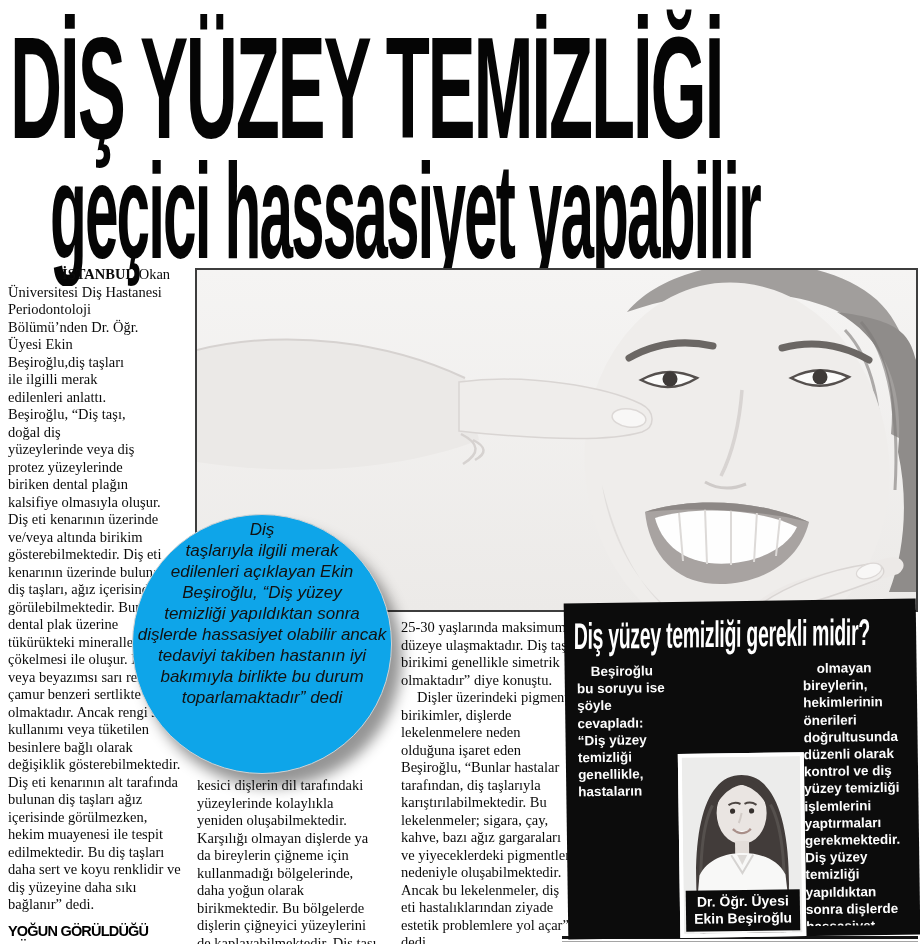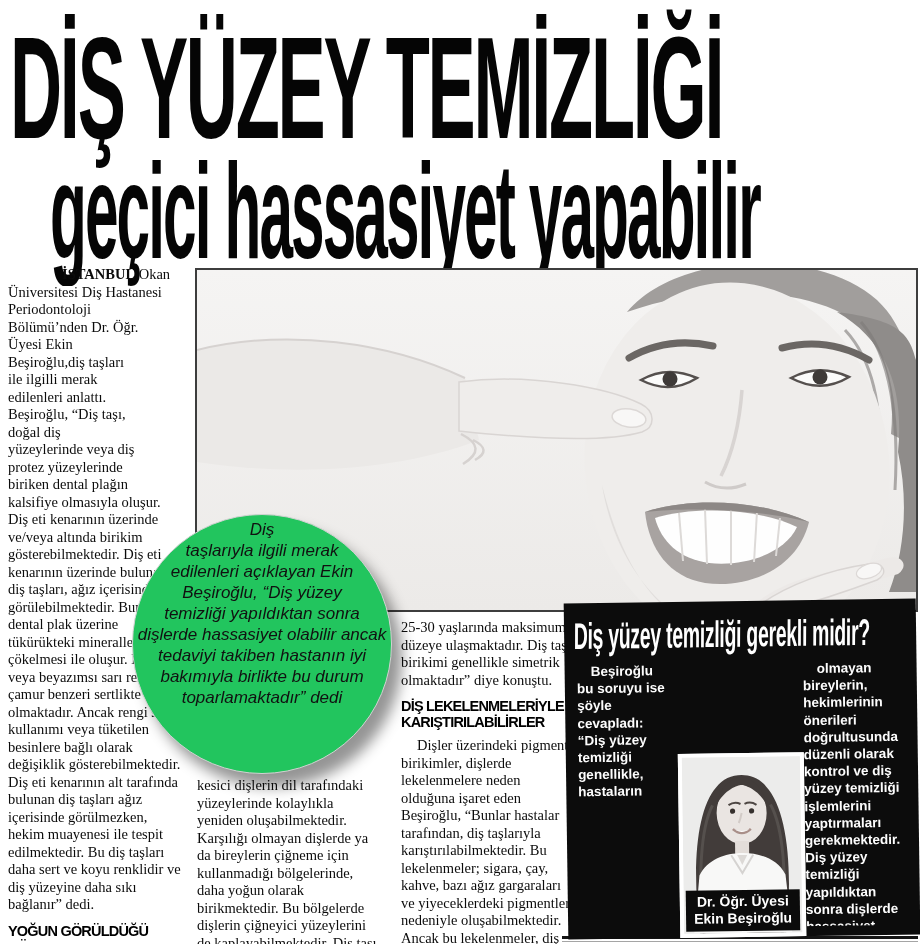--- a/index.html
+++ b/index.html
@@ -40,21 +40,21 @@
   
   .main-photo {
     position:absolute; left:195px; top:268px; width:723px; height:344px;
     border:2px solid #3d3d3d; box-sizing:border-box; background:#f3f2f1; z-index:1;
   }
   .main-photo svg { display:block; width:100%; height:100%; }
 
   
   .pull-quote {
     position:absolute; left:132px; top:514px; width:260px; height:260px;
-    border-radius:50%; background:#22c55e; border:1px solid #d2d2d2;
+    border-radius:50%; background:#0ea5e9; border:1px solid #d2d2d2;
     box-shadow:10px 13px 14px rgba(0,0,0,0.42);
     z-index:5; overflow:hidden; box-sizing:border-box;
     font-family:"Liberation Sans", sans-serif; font-style:italic;
     font-size:17px; line-height:21px; text-align:center; color:#111;
   }
   .cs { height:100%; }
   .cs-l { float:left; width:50%;
     shape-outside:polygon(0% 0%,100% 0%,42% 9%,22% 19%,9% 31%,2% 42%,0% 50%,2% 58%,9% 69%,22% 81%,42% 91%,100% 100%,0% 100%); }
   .cs-r { float:right; width:50%;
     shape-outside:polygon(100% 0%,0% 0%,58% 9%,78% 19%,91% 31%,98% 42%,100% 50%,98% 58%,91% 69%,78% 81%,58% 91%,0% 100%,100% 100%); }
@@ -167,21 +167,20 @@
     <div class="subhead">YOĞUN GÖRÜLDÜĞÜ DÖNEMLER</div>
 
   </div>
 
   <div class="bodycol" id="col2">
     <p class="para noindent">kesici dişlerin dil tarafındaki yüzeylerinde kolaylıkla yeniden oluşabilmektedir. Karşılığı olmayan dişlerde ya da bireylerin çiğneme için kullanmadığı bölgelerinde, daha yoğun olarak birikmektedir. Bu bölgelerde dişlerin çiğneyici yüzeylerini de kaplayabilmektedir. Diş taşı birikimi, yaşla beraber artarak</p>
   </div>
 
   <div class="bodycol" id="col3">
     <p class="para noindent">25-30 yaşlarında maksimum düzeye ulaşmaktadır. Diş taşı birikimi genellikle simetrik olmaktadır” diye konuştu.</p>
-    <div class="subhead">DİŞ LEKELENMELERİYLE KARIŞTIRILABİLİRLER</div>
     <p class="para">Dişler üzerindeki pigmente birikimler, dişlerde lekelenmelere neden olduğuna işaret eden Beşiroğlu, “Bunlar hastalar tarafından, diş taşlarıyla karıştırılabilmektedir. Bu lekelenmeler; sigara, çay, kahve, bazı ağız gargaraları ve yiyeceklerdeki pigmentler nedeniyle oluşabilmektedir. Ancak bu lekelenmeler, diş eti hastalıklarından ziyade estetik problemlere yol açar” dedi.</p>
   </div>
 
   <div class="pull-quote">
     <div class="cs cs-l"></div>
     <div class="cs cs-r"></div>
     <span>Diş taşlarıyla ilgili merak edilenleri açıklayan Ekin Beşiroğlu, “Diş yüzey temizliği yapıldıktan sonra dişlerde hassasiyet olabilir ancak tedaviyi takiben hastanın iyi bakımıyla birlikte bu durum toparlamaktadır” dedi</span>
   </div>
 
   <div class="sidebar">

